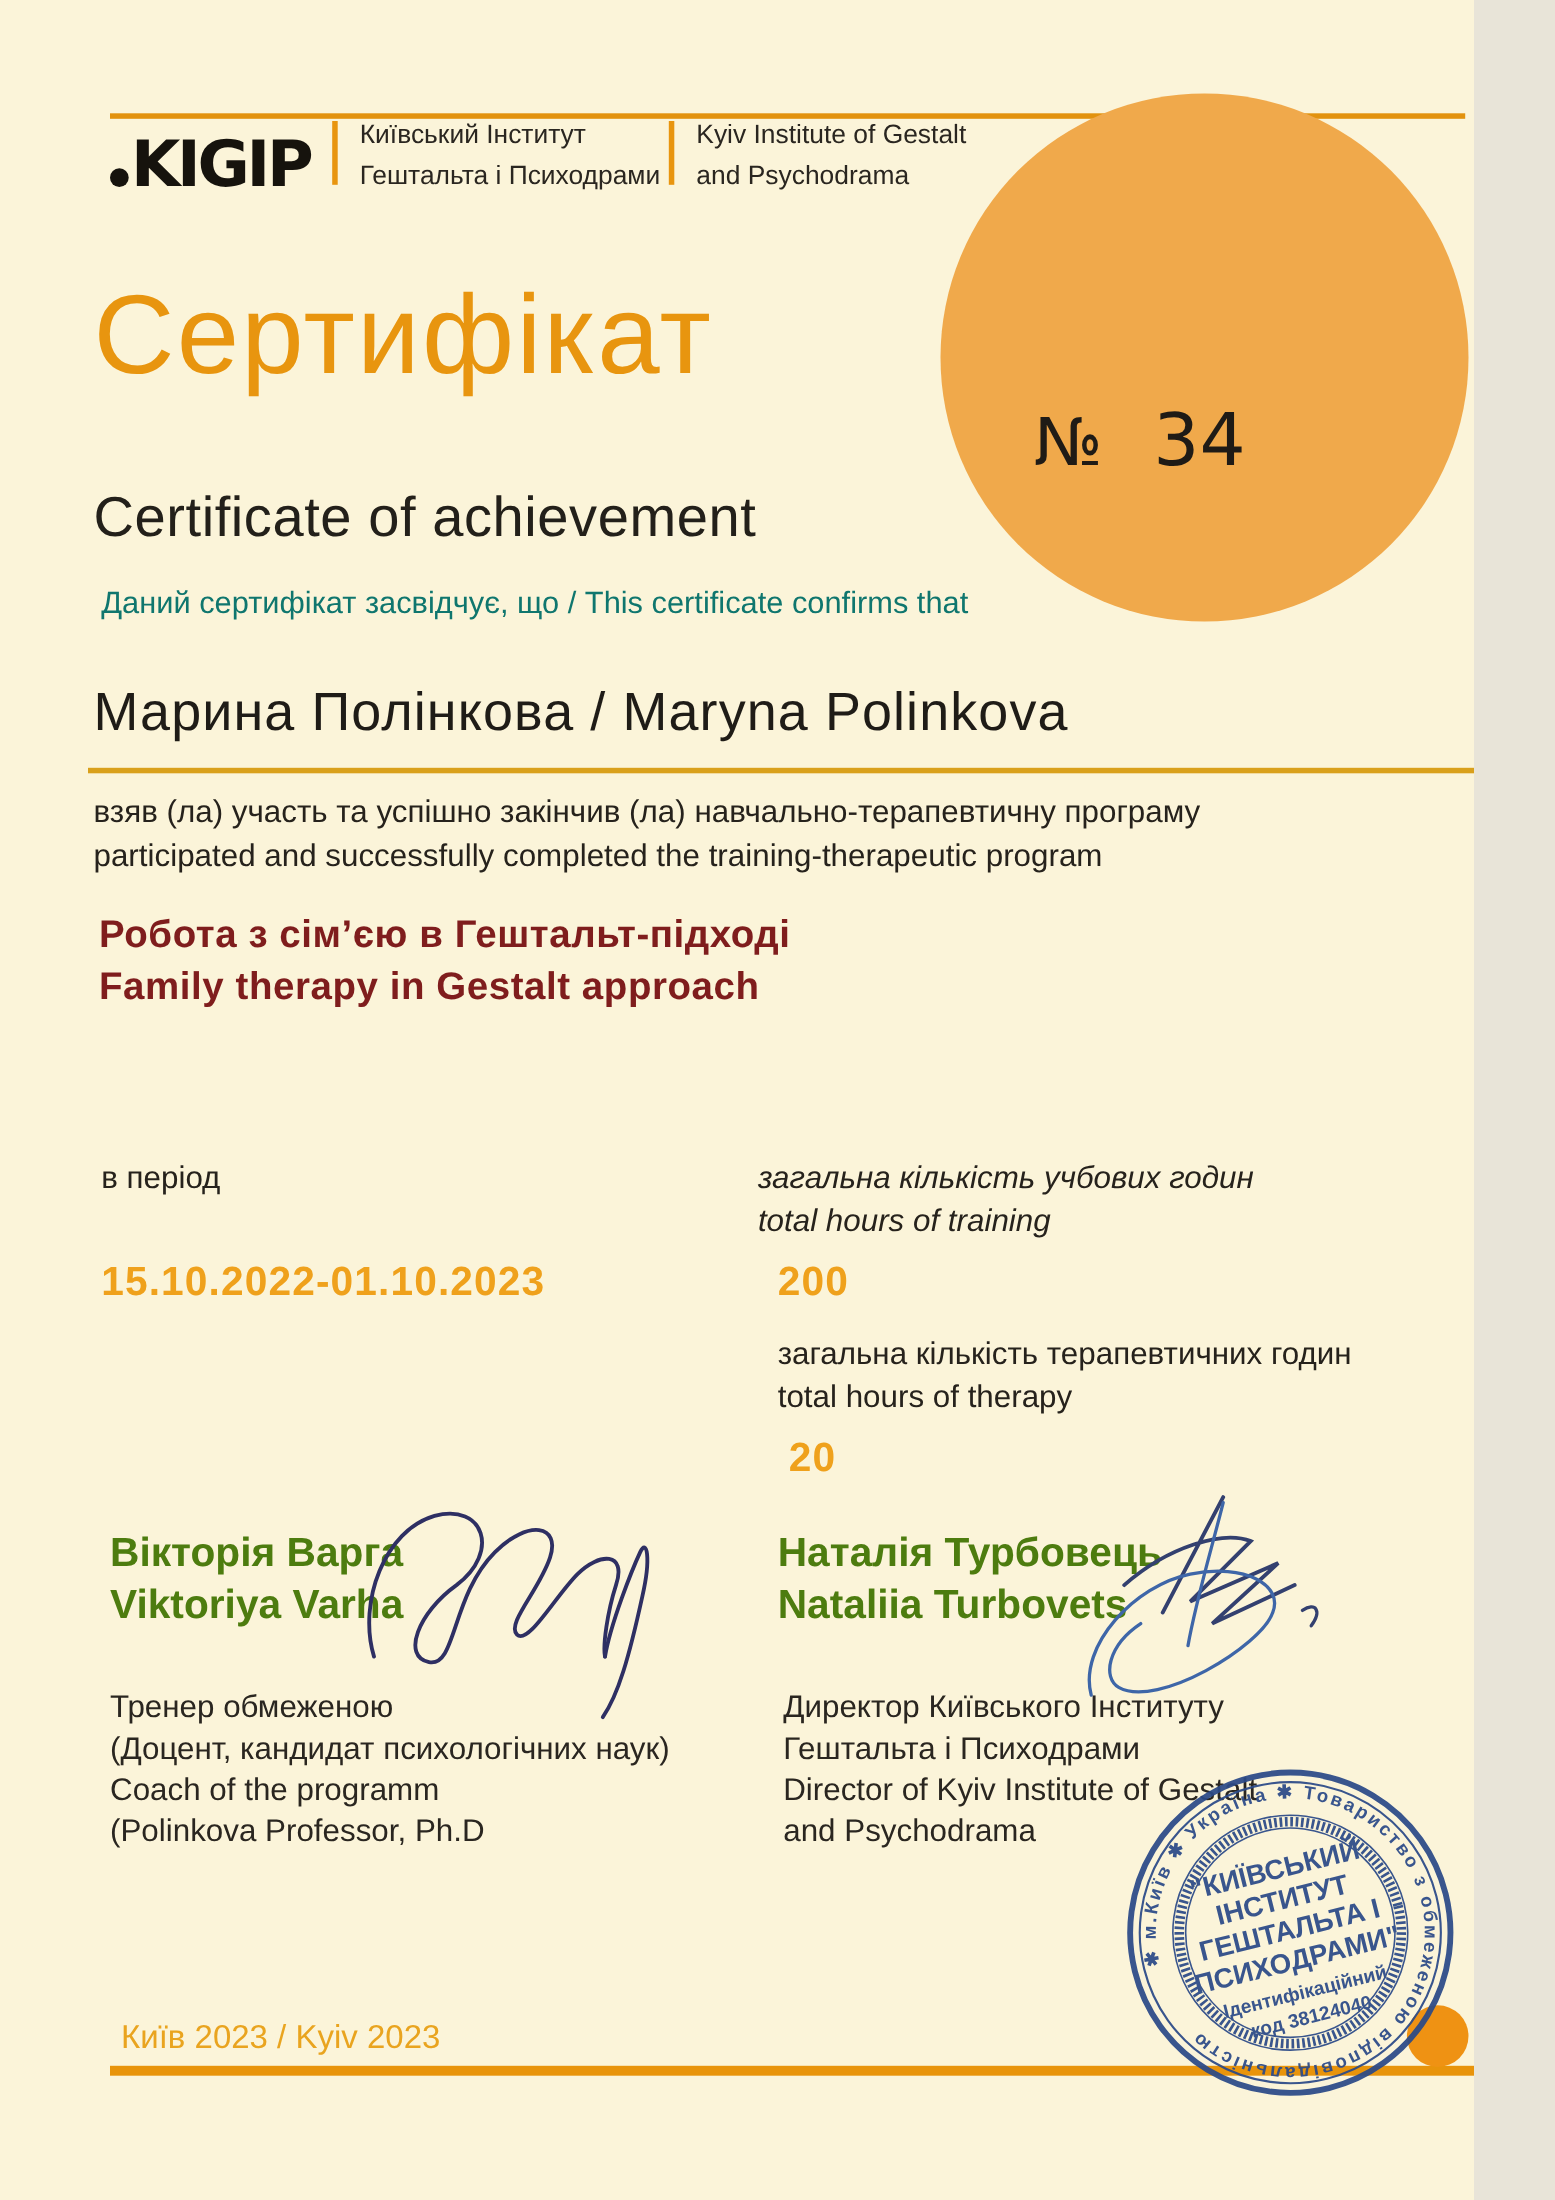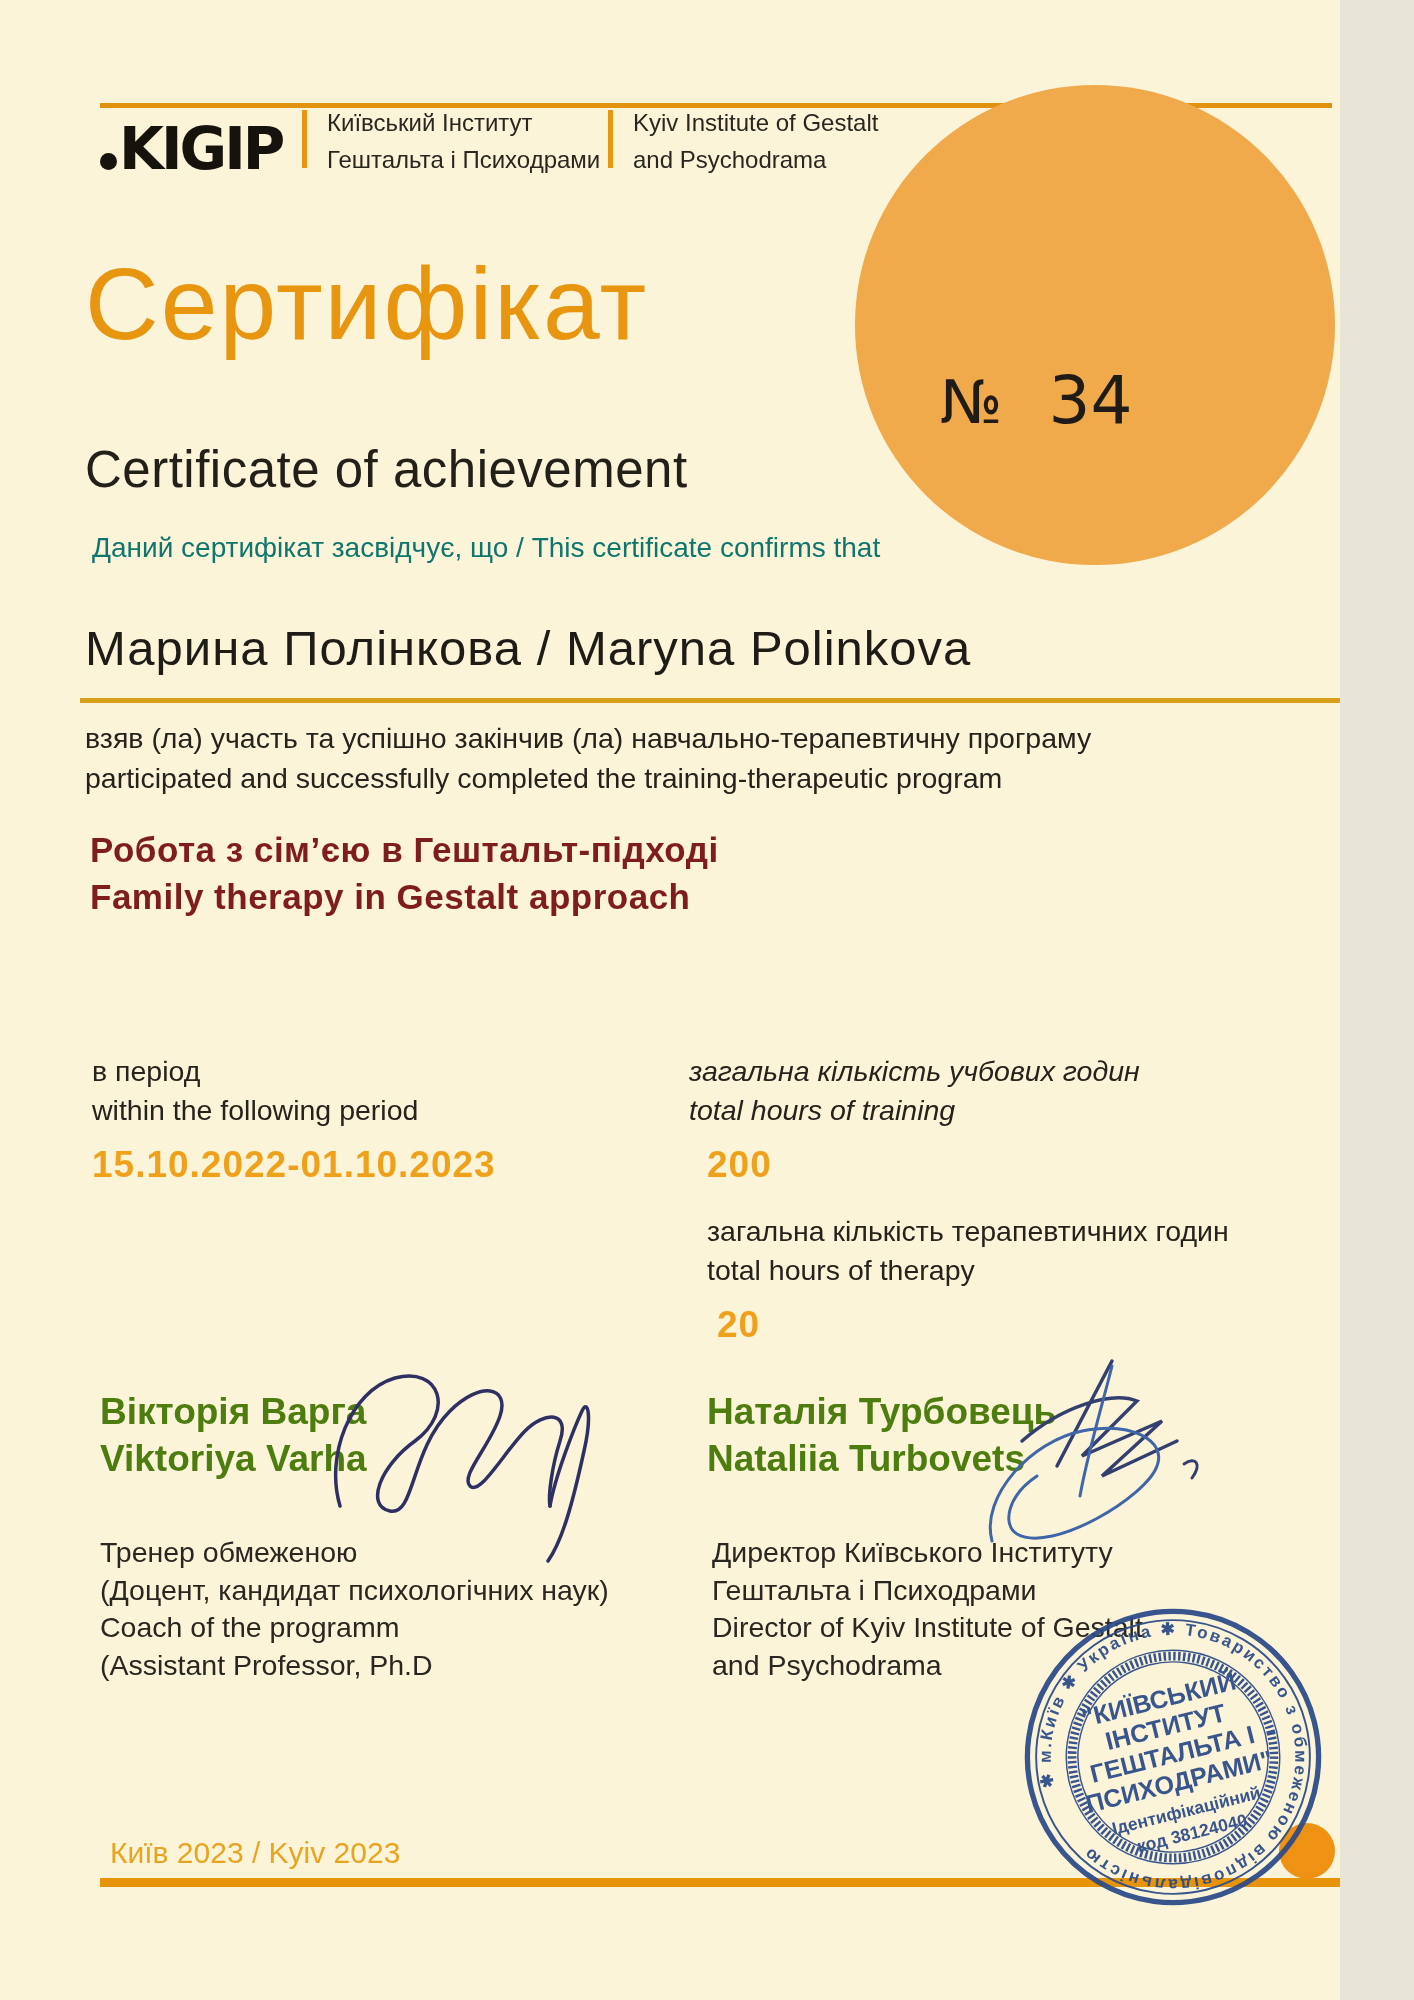--- a/index.html
+++ b/index.html
@@ -97,21 +97,20 @@
 
   <div class="abs recipient">Марина Полінкова / Maryna Polinkova</div>
   <div class="abs name-rule"></div>
   <div class="abs intro intro-uk">взяв (ла) участь та успішно закінчив (ла) навчально-терапевтичну програму</div>
   <div class="abs intro intro-en">participated and successfully completed the training-therapeutic program</div>
   <div class="abs program program-uk">Робота з сім’єю в Гештальт-підході</div>
   <div class="abs program program-en">Family therapy in Gestalt approach</div>
 
   <div class="abs dlabel period-labels">
     <div>в період</div>
-    <div>within the following period</div>
   </div>
   <div class="abs dvalue period-value">15.10.2022-01.10.2023</div>
 
   <div class="abs dlabel training-labels">
     <div>загальна кількість учбових годин</div>
     <div>total hours of training</div>
   </div>
   <div class="abs dvalue training-value">200</div>
 
   <div class="abs dlabel therapy-labels">
@@ -127,21 +126,21 @@
   <svg class="abs sig-svg-left" width="280" height="210" viewBox="0 0 280 210">
     <g fill="none" stroke="#2E2F63" stroke-width="3.5" stroke-linecap="round">
       <path d="M 20,150 C 5,100 30,35 75,22 C 120,10 135,55 95,85 C 60,110 45,150 70,155 C 95,160 90,95 130,55 C 160,25 190,30 180,60 C 170,90 140,120 150,130 C 160,140 185,95 205,75 C 225,55 250,55 240,85 C 232,110 228,140 230,150"></path>
       <path d="M 230,150 C 235,120 255,70 262,55 C 268,42 272,60 264,95 C 252,150 242,185 228,205"></path>
     </g>
   </svg>
   <div class="abs sig-role sig-role-left">
     <div>Тренер обмеженою</div>
     <div>(Доцент, кандидат психологічних наук)</div>
     <div>Coach of the programm</div>
-    <div>(Assistant Professor, Ph.D</div>
+    <div>(Polinkova Professor, Ph.D</div>
   </div>
 
   <div class="abs sig-name sig-name-right">
     <div>Наталія Турбовець</div>
     <div>Nataliia Turbovets</div>
   </div>
   <svg class="abs sig-svg-right" width="240" height="220" viewBox="0 0 240 220">
     <g fill="none" stroke-linecap="round">
       <path d="M 150,15 L 95,120 M 60,95 C 100,60 150,45 175,55 L 120,110 L 200,75 L 140,130 L 215,95" stroke="#33406F" stroke-width="3.5"></path>
       <path d="M 30,195 C 18,150 70,95 120,85 C 170,75 205,95 195,120 C 185,150 90,208 55,188 C 40,179 45,150 75,130" stroke="#3E66A8" stroke-width="3"></path>

